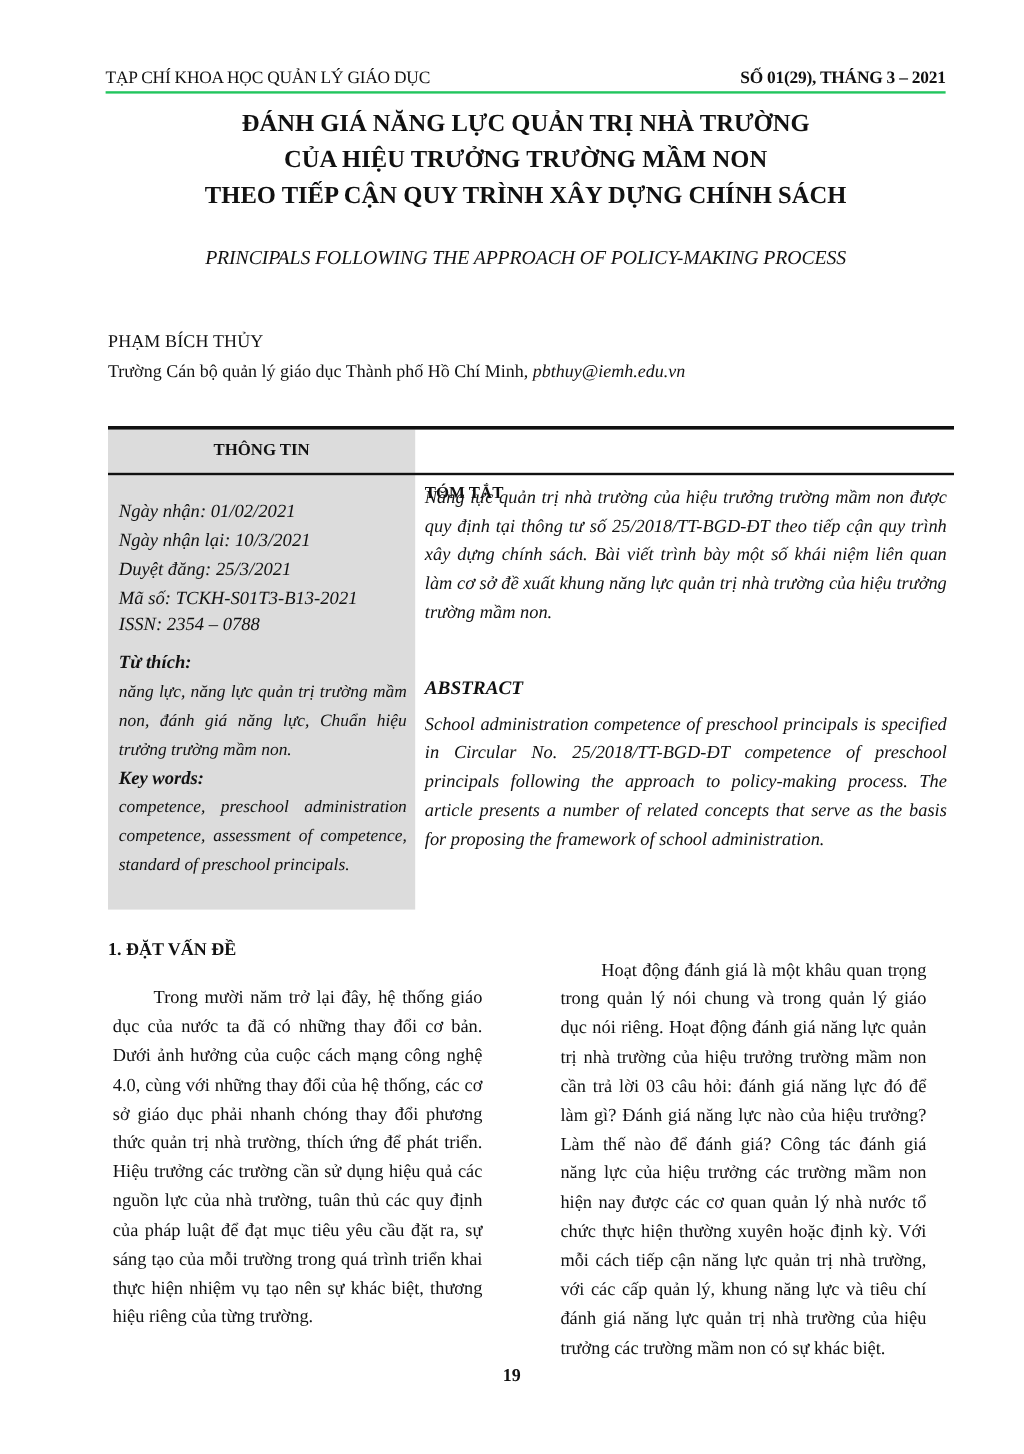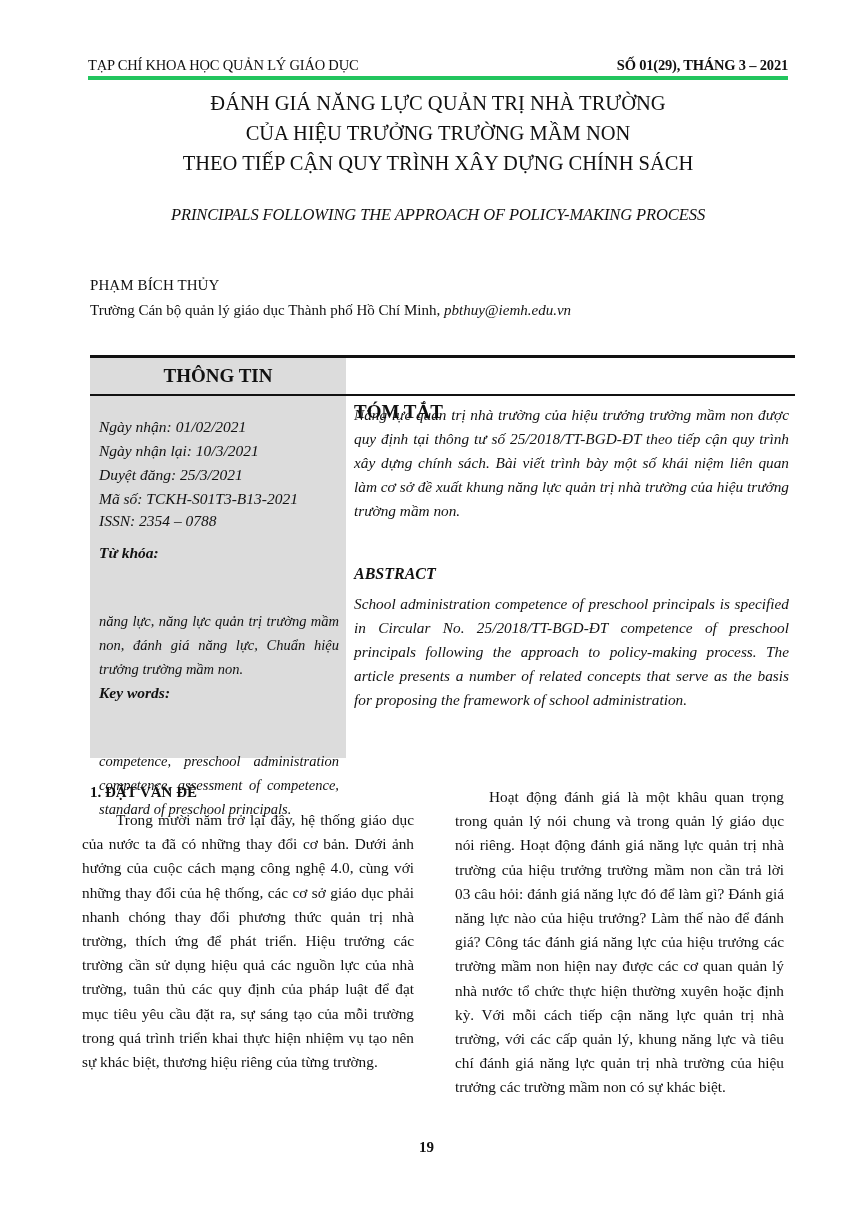--- a/index.html
+++ b/index.html
@@ -3,27 +3,27 @@
   <meta charset="utf-8">
   <style>
     html, body { margin: 0; padding: 0; background: #ffffff; }
     body {
       width: 853px; height: 1212px; position: relative; overflow: hidden;
       font-family: "Liberation Serif", "DejaVu Serif", serif; color: #111;
     }
     .running-header {
       position: absolute; left: 88px; top: 52px; width: 700px; height: 22px;
       display: flex; justify-content: space-between; align-items: flex-end;
-      border-bottom: 4px solid #22c55e; padding-bottom: 2px;
+      border-bottom: 2px solid #22c55e; padding-bottom: 2px;
       font-size: 14.5px; letter-spacing: -0.2px;
     }
     .running-header .issue { font-weight: bold; }
     .title-vi {
       position: absolute; left: 88px; top: 88px; width: 700px;
-      text-align: center; font-weight: normal; font-size: 20.5px; line-height: 30px;
+      text-align: center; font-weight: bold; font-size: 20.5px; line-height: 30px;
     }
     .title-en {
       position: absolute; left: 88px; top: 202px; width: 700px;
       text-align: center; font-style: italic; font-size: 16.5px; line-height: 26px;
       letter-spacing: -0.1px;
     }
     .author {
       position: absolute; left: 90px; top: 277px; font-size: 15px; letter-spacing: 0.1px;
     }
     .affiliation {
@@ -35,36 +35,36 @@
     .info-table {
       position: absolute; left: 90px; top: 355px; width: 705px;
     }
     .info-table .top-rule { position: absolute; left: 0; top: 0; width: 705px; height: 3px; background: #111; }
     .info-table .mid-rule { position: absolute; left: 0; top: 39px; width: 705px; height: 1.5px; background: #111; }
     .left-col {
       position: absolute; left: 0; top: 3px; width: 256px; height: 400px; background: #dcdcdc;
     }
     .col-head {
       position: absolute; top: 3px; height: 36px; line-height: 36px;
-      font-weight: bold; font-size: 19px;
+      font-weight: bold; font-size: 14px;
     }
     .col-head.info { left: 0; width: 256px; text-align: center; }
     .col-head.summary { left: 264px; margin-top: 36px; }
     .meta-list {
       position: absolute; left: 9px; top: 60px; width: 240px;
       font-style: italic; font-size: 15.5px; line-height: 24px;
     }
     .meta-list .line { white-space: nowrap; }
     .meta-list .line.tight { line-height: 20px; }
     .kw-block {
       position: absolute; left: 9px; top: 186px; width: 240px;
       font-size: 14.5px; line-height: 24px;
     }
     .kw-label { font-weight: bold; font-style: italic; font-size: 15.5px; }
-    .kw-text { font-style: italic; text-align: justify; text-align-last: left; margin-top: 44px; }
+    .kw-text { font-style: italic; text-align: justify; text-align-last: left; }
     .kw-text.en { text-align: justify; }
     .summary-text {
       position: absolute; left: 264px; top: 48px; width: 435px;
       font-style: italic; font-size: 15.3px; line-height: 24px; text-align: justify;
     }
     .abstract-head {
       position: absolute; left: 264px; top: 210px;
       font-weight: bold; font-style: italic; font-size: 16px;
     }
     .abstract-text {
@@ -74,21 +74,21 @@
 
     
     .section-head {
       position: absolute; left: 90px; top: 784px; font-weight: bold; font-size: 15px;
     }
     .col-text {
       position: absolute; font-size: 15.3px; line-height: 24.2px; text-align: justify;
     }
     .col-text.left { left: 78px; top: 804px; width: 340px; }
     .col-text.right { left: 451px; top: 781px; width: 337px; }
-    .col-text p { margin: 4px; text-indent: 34px; }
+    .col-text p { margin: 16px; text-indent: 34px; }
     .page-number {
       position: absolute; left: 0; width: 853px; top: 1139px; text-align: center;
       font-weight: bold; font-size: 15px;
     }
   </style>
 </head>
 <body>
 
 <div class="running-header">
   <span>TẠP CHÍ KHOA HỌC QUẢN LÝ GIÁO DỤC</span>
@@ -119,21 +119,21 @@
 
   <div class="meta-list">
     <div class="line">Ngày nhận: 01/02/2021</div>
     <div class="line">Ngày nhận lại: 10/3/2021</div>
     <div class="line">Duyệt đăng: 25/3/2021</div>
     <div class="line">Mã số: TCKH-S01T3-B13-2021</div>
     <div class="line tight">ISSN: 2354 – 0788</div>
   </div>
 
   <div class="kw-block">
-    <div class="kw-label">Từ khóa:</div>
+    <div class="kw-label">Từ thích:</div>
     <div class="kw-text">năng lực, năng lực quản trị trường mầm non, đánh giá năng lực, Chuẩn hiệu trưởng trường mầm non.</div>
     <div class="kw-label">Key words:</div>
     <div class="kw-text en">competence, preschool administration competence, assessment of competence, standard of preschool principals.</div>
   </div>
 
   <div class="summary-text">Năng lực quản trị nhà trường của hiệu trưởng trường mầm non được quy định tại thông tư số 25/2018/TT-BGD-ĐT theo tiếp cận quy trình xây dựng chính sách. Bài viết trình bày một số khái niệm liên quan làm cơ sở đề xuất khung năng lực quản trị nhà trường của hiệu trưởng trường mầm non.</div>
   <div class="abstract-head">ABSTRACT</div>
   <div class="abstract-text">School administration competence of preschool principals is specified in Circular No. 25/2018/TT-BGD-ĐT competence of preschool principals following the approach to policy-making process. The article presents a number of related concepts that serve as the basis for proposing the framework of school administration.</div>
 </div>
 

